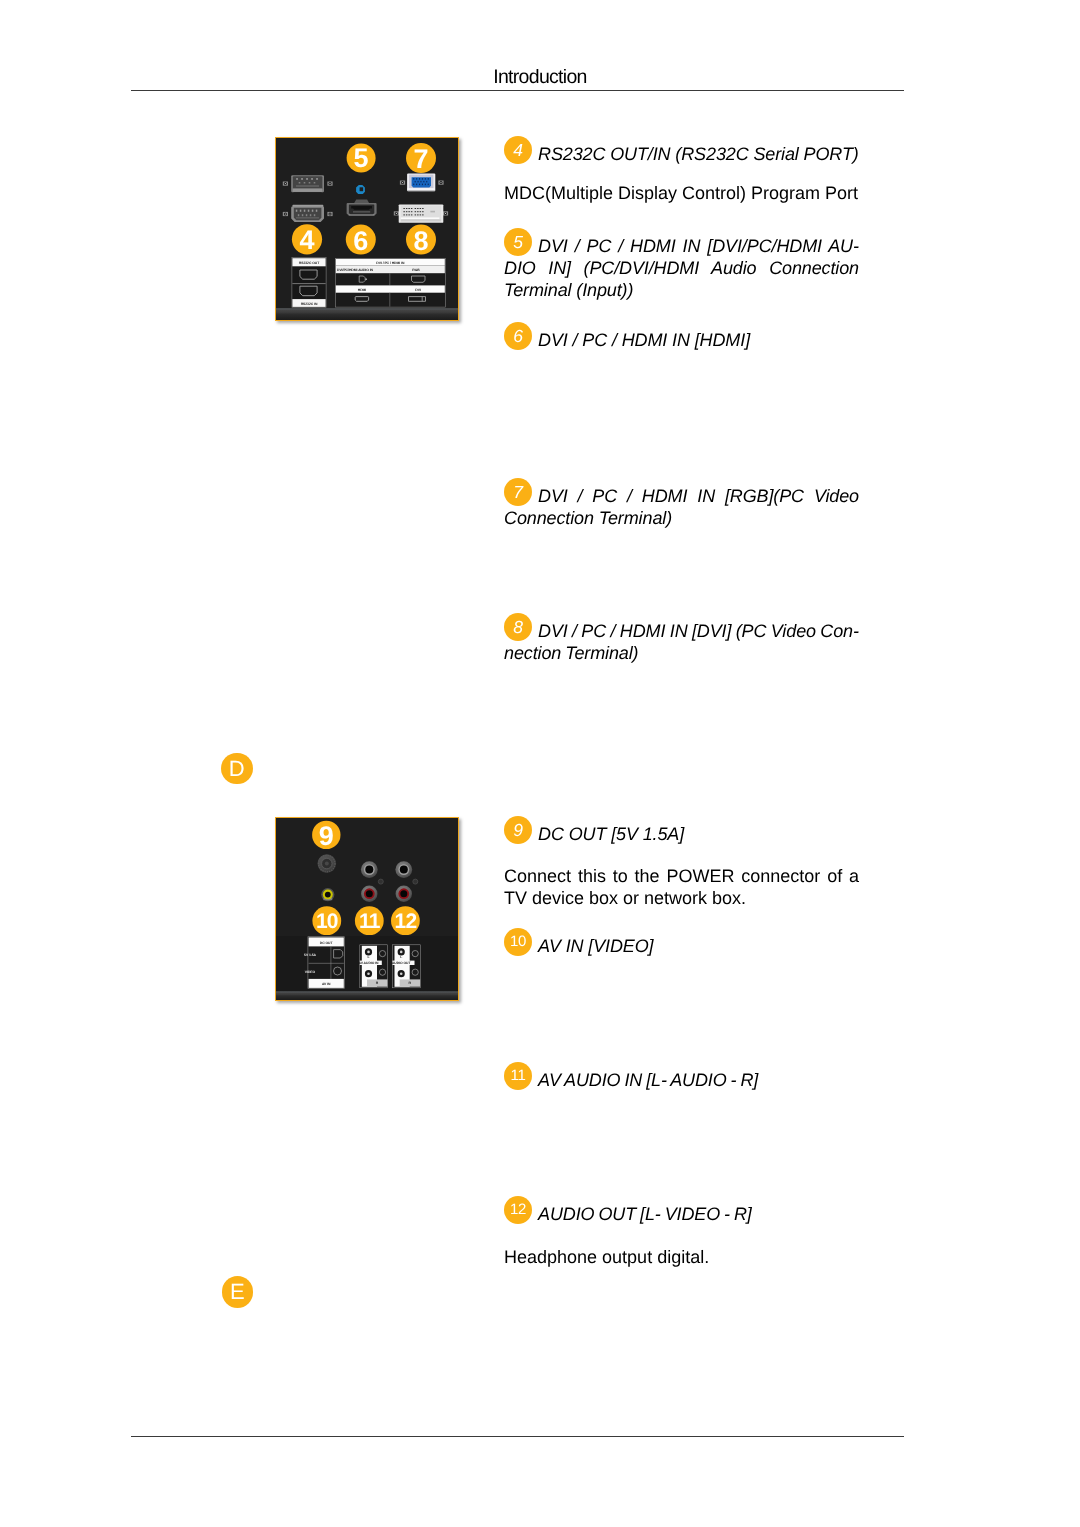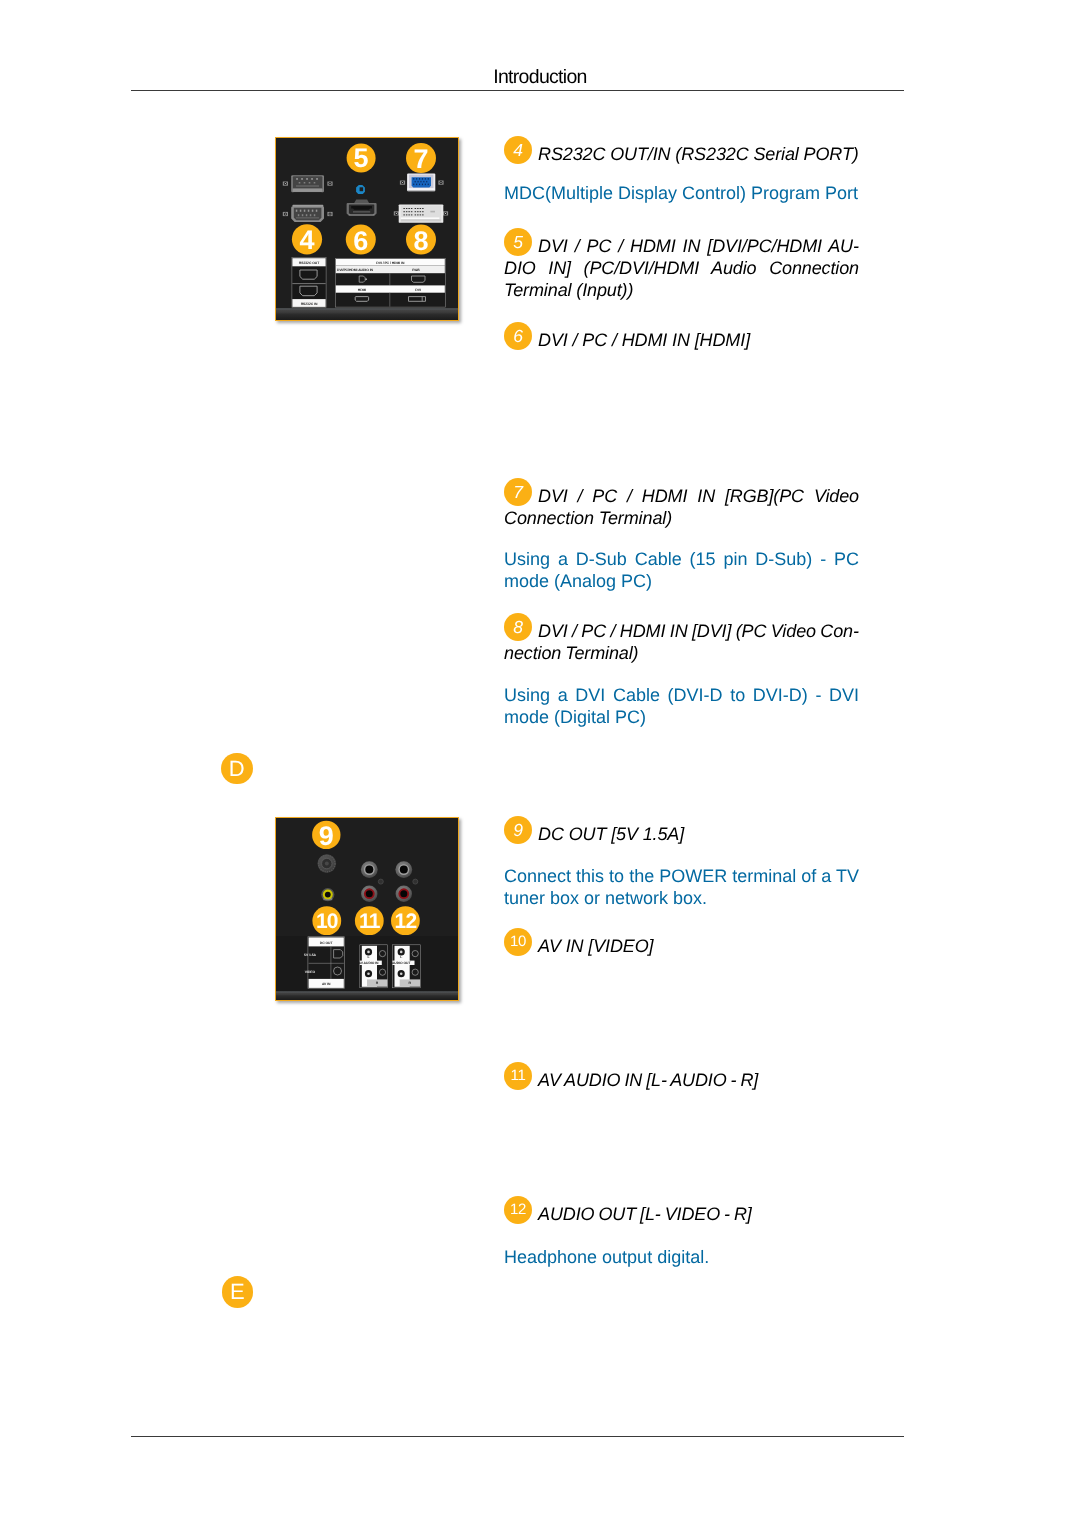--- a/index.html
+++ b/index.html
@@ -10,21 +10,21 @@
 
   
   .hdr-title{position:absolute;left:0;top:66px;width:1080px;text-align:center;
              font-size:19.5px;line-height:22px;color:#000;letter-spacing:-0.7px;}
   .hdr-rule,.ftr-rule{position:absolute;left:130.5px;width:819.5px;height:1.5px;background:#3a3a3a;}
   .hdr-rule{top:89.8px;}
   .ftr-rule{top:1435.8px;}
 
   
   .col{position:absolute;left:504px;width:355px;}
-  .para{font-size:18px;line-height:22px;color:#0369a1;text-align:justify;margin:0;}
+  .para{font-size:18px;line-height:22px;color:#000000;text-align:justify;margin:0;}
   .head.tight,.para.tight{word-spacing:-0.9px;}
   .head{font-size:18px;line-height:22px;color:#000;font-style:italic;margin:0;
         text-align:justify;text-indent:34px;letter-spacing:-0.12px;}
 
   
   
   .ibadge{position:absolute;width:28px;height:28px;border-radius:50%;
           background:#fbb014;color:#fff;font-size:17.5px;line-height:28px;
           text-align:center;font-style:italic;font-family:"Liberation Sans",sans-serif;}
   .ibadge.two{font-size:15px;font-style:normal;letter-spacing:-0.3px;}
@@ -395,40 +395,34 @@
 
   <div class="col" style="top:329px">
     <span class="ibadge" style="left:0;top:-7.3px">6</span>
     <p class="head">DVI / PC / HDMI IN [HDMI]</p>
   </div>
 
   <div class="col" style="top:485px">
     <span class="ibadge" style="left:0;top:-7.3px">7</span>
     <p class="head">DVI / PC / HDMI IN [RGB](PC Video Connection Terminal)</p>
   </div>
-  <div class="col" style="top:548px">
-    <p class="para">Using a D-Sub Cable (15 pin D-Sub) - PC mode (Analog PC)</p>
-  </div>
 
   <div class="col" style="top:620px">
     <span class="ibadge" style="left:0;top:-7.3px">8</span>
     <p class="head tight">DVI / PC / HDMI IN [DVI] (PC Video Con­nection Terminal)</p>
   </div>
-  <div class="col" style="top:684px">
-    <p class="para">Using a DVI Cable (DVI-D to DVI-D) - DVI mode (Digital PC)</p>
-  </div>
 
   <div class="lbadge" style="left:221px;top:752.7px">D</div>
 
   <div class="col" style="top:823px">
     <span class="ibadge" style="left:0;top:-7.3px">9</span>
     <p class="head">DC OUT [5V 1.5A]</p>
   </div>
   <div class="col" style="top:865px">
-    <p class="para">Connect this to the POWER terminal of a TV tuner box or network box.</p>
+    <p class="para">Connect this to the POWER connector of a TV device box or network box.</p>
   </div>
 
   <div class="col" style="top:935px">
     <span class="ibadge two" style="left:0;top:-7px">10</span>
     <p class="head">AV IN [VIDEO]</p>
   </div>
 
   <div class="col" style="top:1068.5px">
     <span class="ibadge two" style="left:0;top:-7px">11</span>
     <p class="head tight">AV AUDIO IN [L- AUDIO - R]</p>

